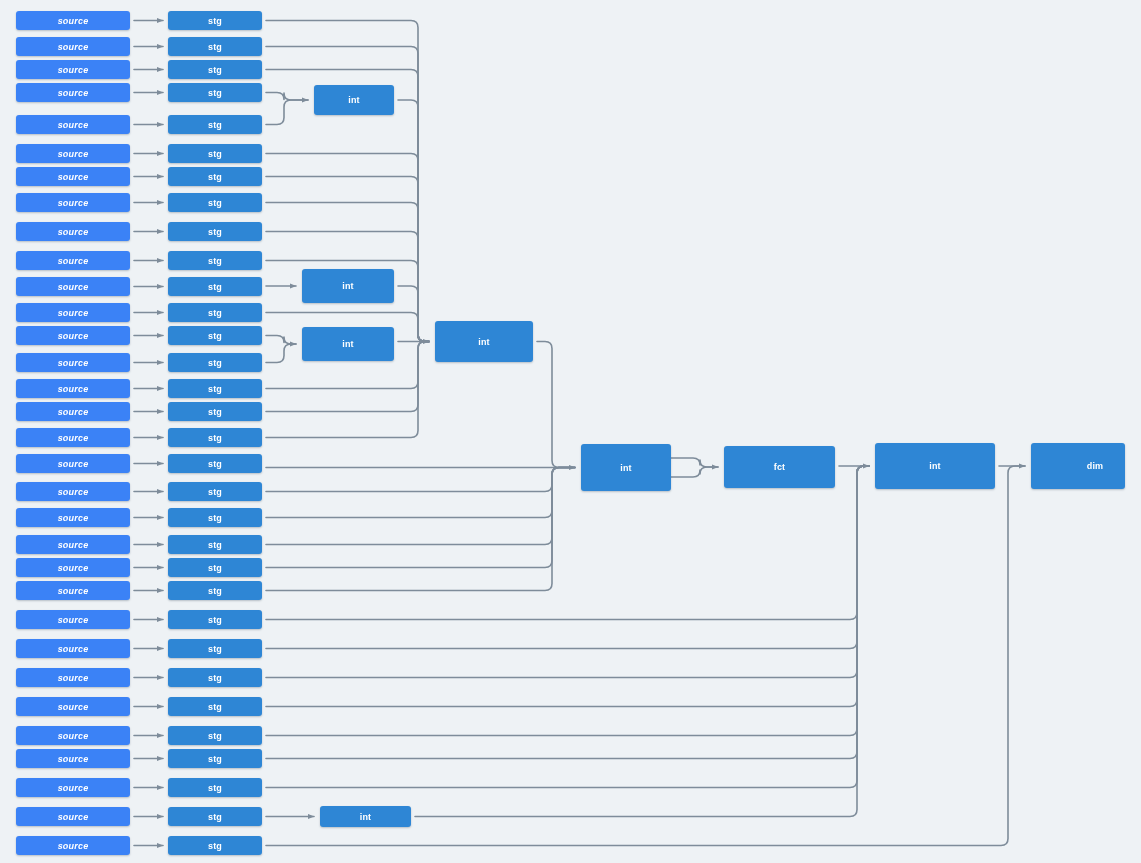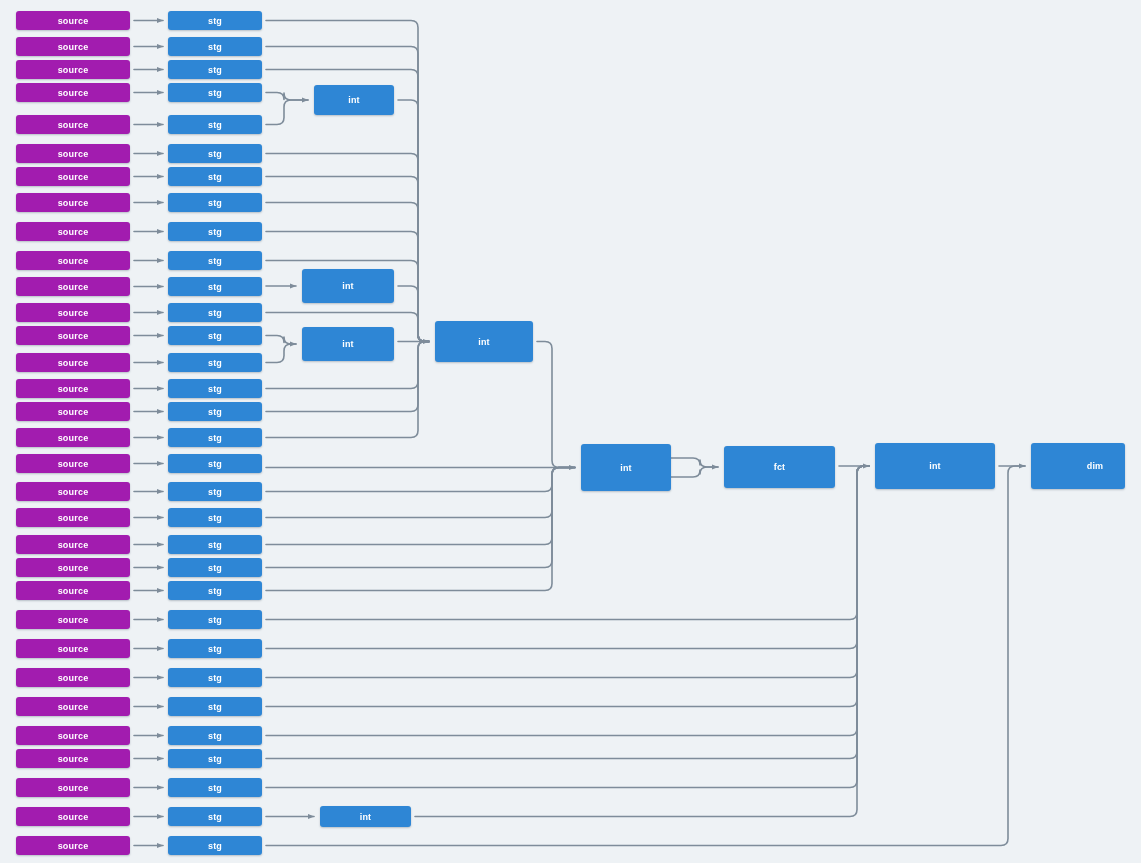--- a/index.html
+++ b/index.html
@@ -16,21 +16,21 @@
     border-radius:3px;
     box-shadow:0 1px 2px rgba(40,60,80,.28);
     display:flex;align-items:center;justify-content:center;
     color:#ffffff;
     font-size:9px;
     font-weight:bold;
     letter-spacing:.2px;
     box-sizing:border-box;
     user-select:none;
   }
-  .node.source{background:#a21caf;}
+  .node.source{background:#3b82f6;font-style:italic;}
   .node.stg,.node.int,.node.fct,.node.dim{background:#2e86d5;}
   .edge{fill:none;stroke:#7e8c9a;stroke-width:1.6;stroke-linecap:round;stroke-linejoin:round;}
   .arrowhead{fill:#7e8c9a;}
 </style>
 </head>
 <body>
 
 <div id="canvas">
   <svg id="edges" viewBox="0 0 1141 863" aria-hidden="true">
     <defs>

